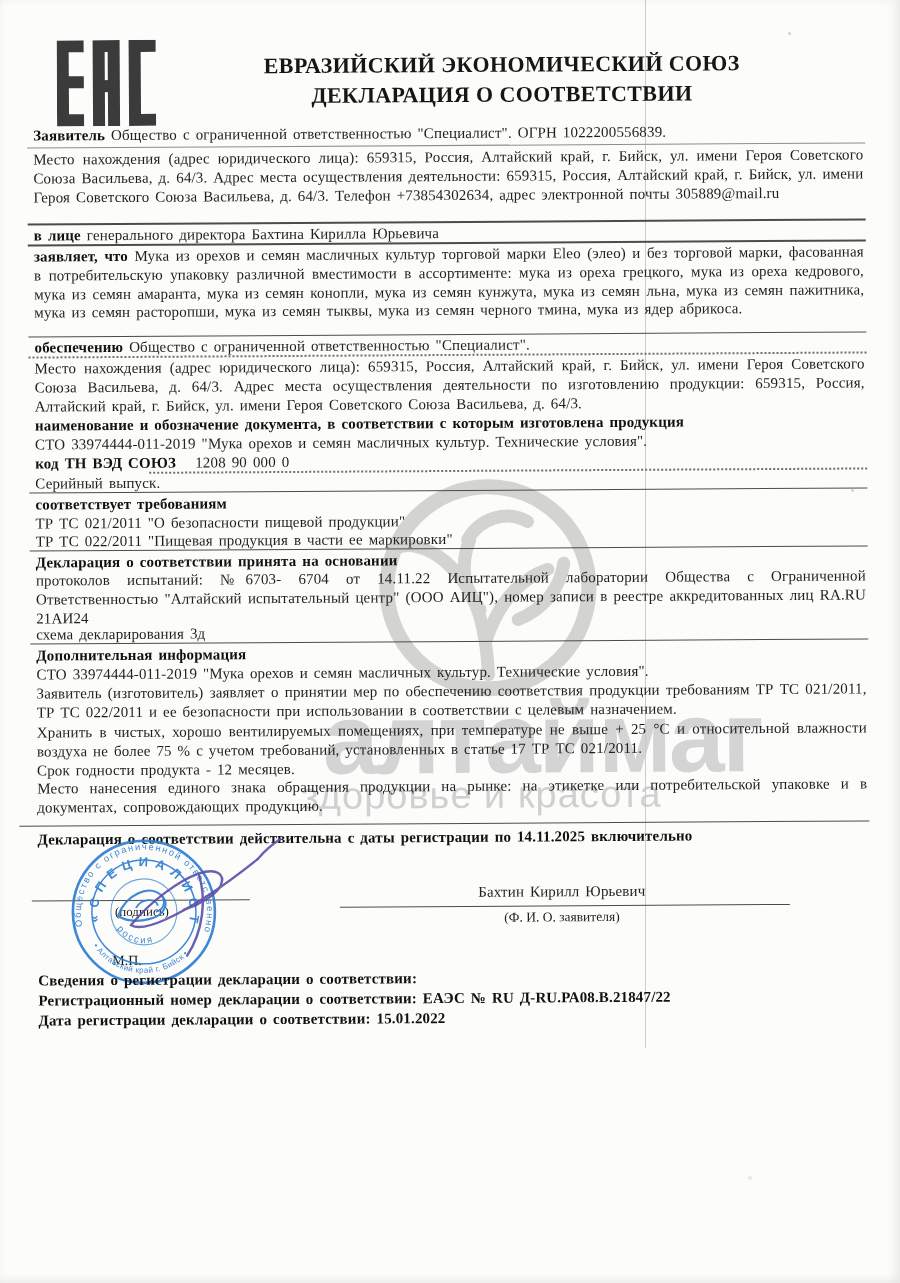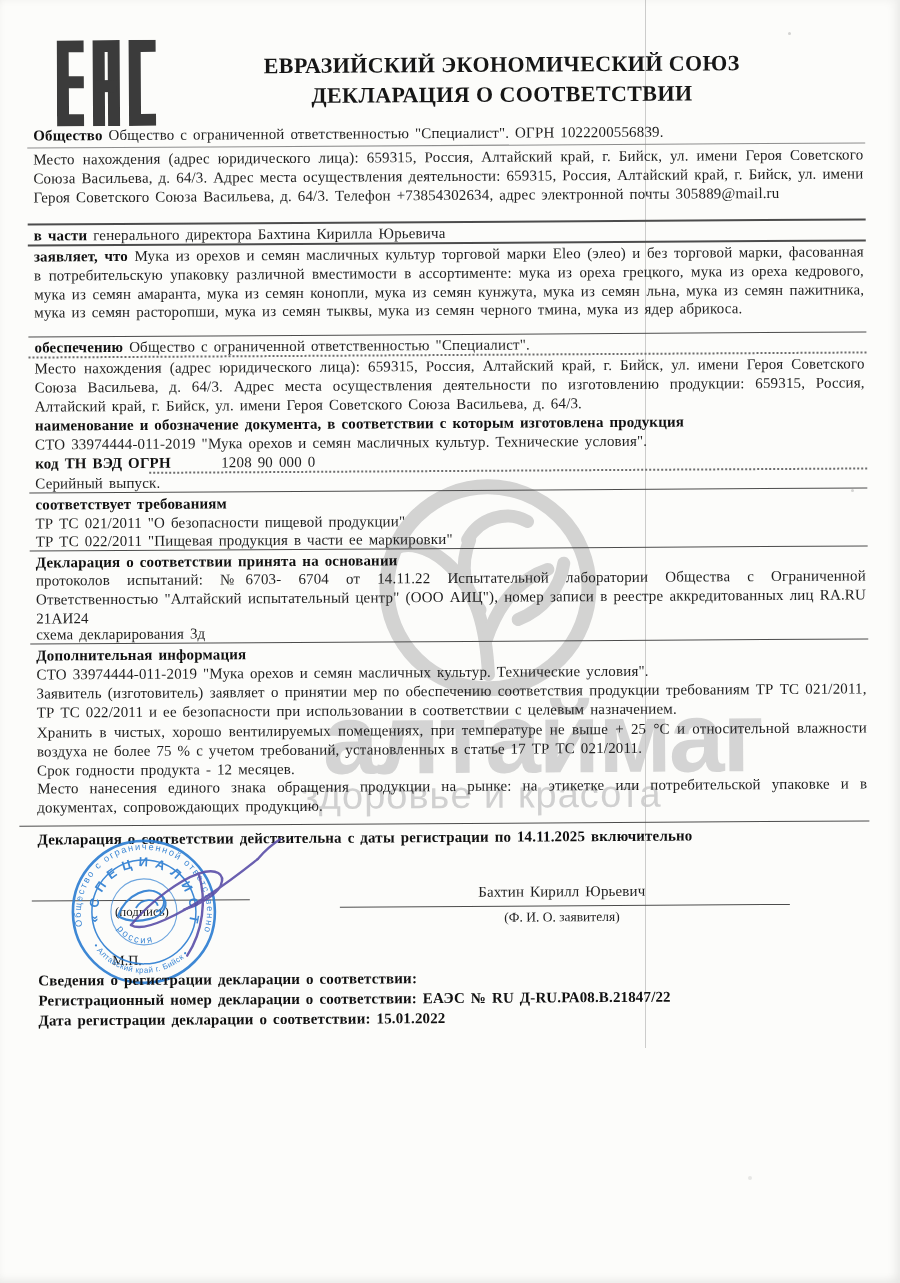--- a/index.html
+++ b/index.html
@@ -12,21 +12,21 @@
          font:bold 22px/30px "Liberation Serif", serif;color:#161616;letter-spacing:.4px;}
   
   .row{position:absolute;left:36px;width:830px;margin:0;
        font:15px/18.8px "Liberation Serif", serif;color:#1f1f1f;
        letter-spacing:.15px;word-spacing:2px;}
   .just{text-align:justify;}
   .b{font-weight:bold;color:#111;}
   .hr{position:absolute;left:30px;width:838px;height:0;border-top:2px solid #4c4c4c;}
   .hr.thin{border-top:1px solid #8d8d8d;}
   .hr.dot{border-top:2px dotted #6e6e6e;}
-  .tnved-value{position:absolute;left:186px;top:0;}
+  .tnved-value{position:absolute;left:160px;top:0;}
   
   .wm-brand{position:absolute;left:322px;top:688px;margin:0;
             font:bold 100px/100px "Liberation Sans", sans-serif;
             color:#c6c6c6;letter-spacing:-2px;opacity:.72;}
   .wm-tag{position:absolute;left:300px;top:774px;margin:0;
           font:38px/42px "Liberation Sans", sans-serif;color:#c9c9c9;letter-spacing:1px;opacity:.85;}
   .wm-emblem{position:absolute;left:368px;top:470px;opacity:.8;}
   
   .sigline{position:absolute;height:0;border-top:1.5px solid #4c4c4c;}
   .cap{position:absolute;margin:0;font:13px/16px "Liberation Serif", serif;color:#222;text-align:center;}
@@ -68,41 +68,41 @@
         <rect x="39" y="40" width="21" height="12"></rect>
         <path d="M72,0 h27 v12 h-15 v62 h15 v12 h-27 z"></path>
       </g>
     </svg>
 
     <div class="title">
       <div>ЕВРАЗИЙСКИЙ ЭКОНОМИЧЕСКИЙ СОЮЗ</div>
       <div>ДЕКЛАРАЦИЯ О СООТВЕТСТВИИ</div>
     </div>
 
-    <p class="row" style="top:124px;"><b class="b">Общество</b><span> Общество с ограниченной ответственностью "Специалист". ОГРН 1022200556839.</span></p>
+    <p class="row" style="top:124px;"><b class="b">Заявитель</b><span> Общество с ограниченной ответственностью "Специалист". ОГРН 1022200556839.</span></p>
     <div class="hr thin" style="top:145px;"></div>
 
     <p class="row just" style="top:148px;">Место нахождения (адрес юридического лица): 659315, Россия, Алтайский край, г. Бийск, ул. имени Героя Советского Союза Васильева, д. 64/3. Адрес места осуществления деятельности: 659315, Россия, Алтайский край, г. Бийск, ул. имени Героя Советского Союза Васильева, д. 64/3. Телефон +73854302634, адрес электронной почты 305889@mail.ru</p>
     <div class="hr" style="top:221px;"></div>
 
-    <p class="row" style="top:224px;"><b class="b">в части</b><span> генерального директора Бахтина Кирилла Юрьевича</span></p>
+    <p class="row" style="top:224px;"><b class="b">в лице</b><span> генерального директора Бахтина Кирилла Юрьевича</span></p>
     <div class="hr" style="top:242px;"></div>
 
     <p class="row just" style="top:245px;"><b class="b">заявляет, что</b><span> Мука из орехов и семян масличных культур торговой марки Eleo (элео) и без торговой марки, фасованная в потребительскую упаковку различной вместимости в ассортименте: мука из ореха грецкого, мука из ореха кедрового, мука из семян амаранта, мука из семян конопли, мука из семян кунжута, мука из семян льна, мука из семян пажитника, мука из семян расторопши, мука из семян тыквы, мука из семян черного тмина, мука из ядер абрикоса.</span></p>
     <div class="hr" style="top:334px;border-top-width:1.5px;"></div>
 
     <p class="row" style="top:336px;"><b class="b">обеспечению</b><span> Общество с ограниченной ответственностью "Специалист".</span></p>
     <div class="hr dot" style="top:354px;"></div>
 
     <p class="row just" style="top:357px;">Место нахождения (адрес юридического лица): 659315, Россия, Алтайский край, г. Бийск, ул. имени Героя Советского Союза Васильева, д. 64/3. Адрес места осуществления деятельности по изготовлению продукции: 659315, Россия, Алтайский край, г. Бийск, ул. имени Героя Советского Союза Васильева, д. 64/3.</p>
 
     <p class="row b" style="top:414px;">наименование и обозначение документа, в соответствии с которым изготовлена продукция</p>
     <p class="row" style="top:433px;">СТО 33974444-011-2019  "Мука орехов и семян масличных культур. Технические условия".</p>
 
-    <p class="row" style="top:452px;"><b class="b">код ТН ВЭД ОГРН</b><span class="tnved-value">1208 90 000 0</span></p>
+    <p class="row" style="top:452px;"><b class="b">код ТН ВЭД СОЮЗ</b><span class="tnved-value">1208 90 000 0</span></p>
     <div class="hr dot" style="top:470px;left:150px;width:718px;"></div>
 
     <p class="row" style="top:472px;">Серийный выпуск.</p>
     <div class="hr" style="top:490px;border-top-width:1.5px;"></div>
 
     <p class="row b" style="top:493px;">соответствует требованиям</p>
     <p class="row" style="top:512px;">ТР ТС 021/2011 "О безопасности пищевой продукции"</p>
     <p class="row" style="top:530px;">ТР ТС 022/2011 "Пищевая продукция в части ее маркировки"</p>
     <div class="hr" style="top:548px;border-top-width:1.5px;"></div>
 

